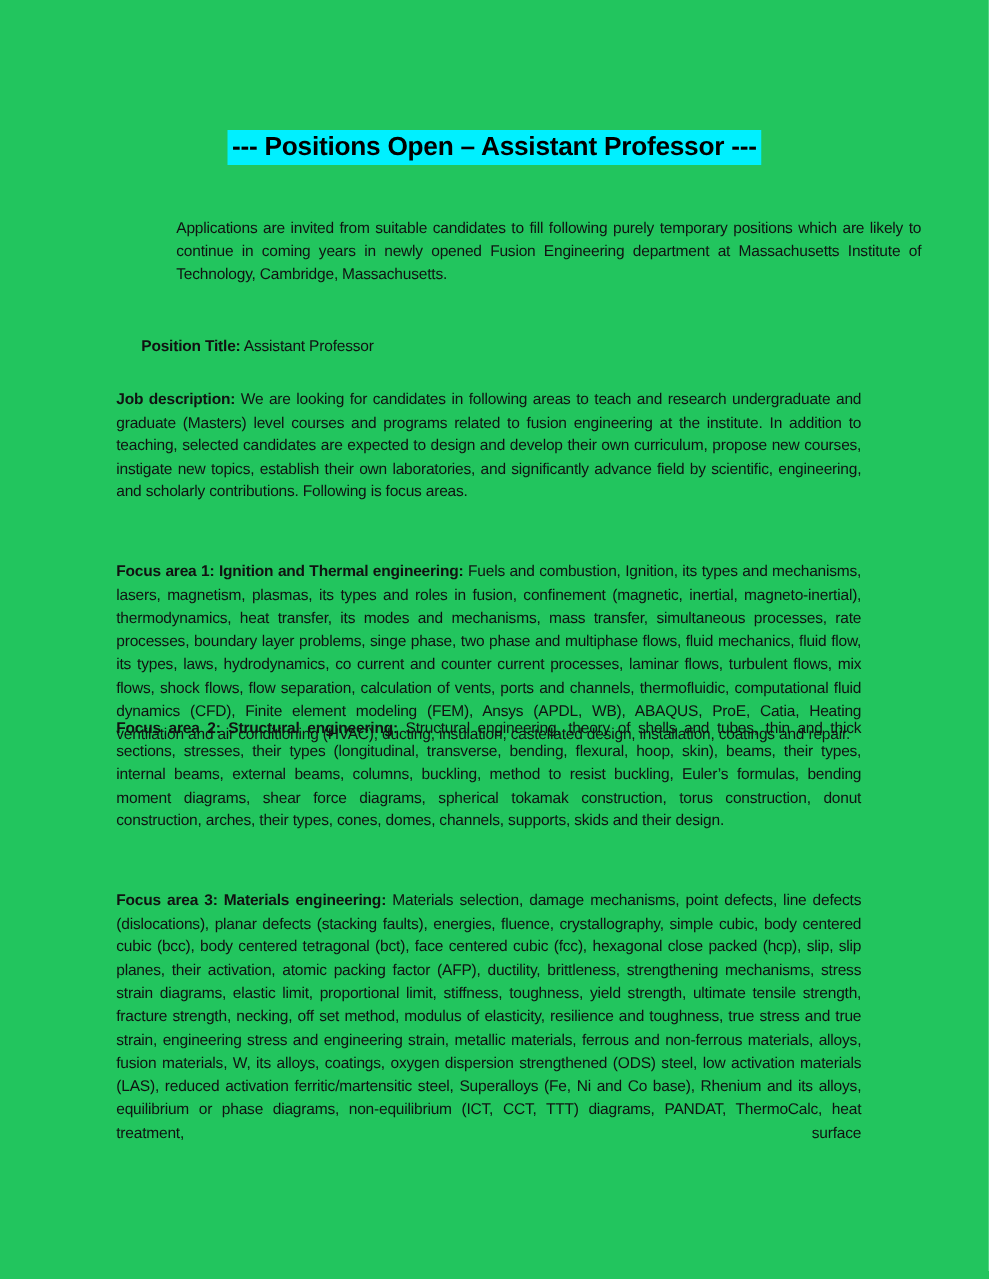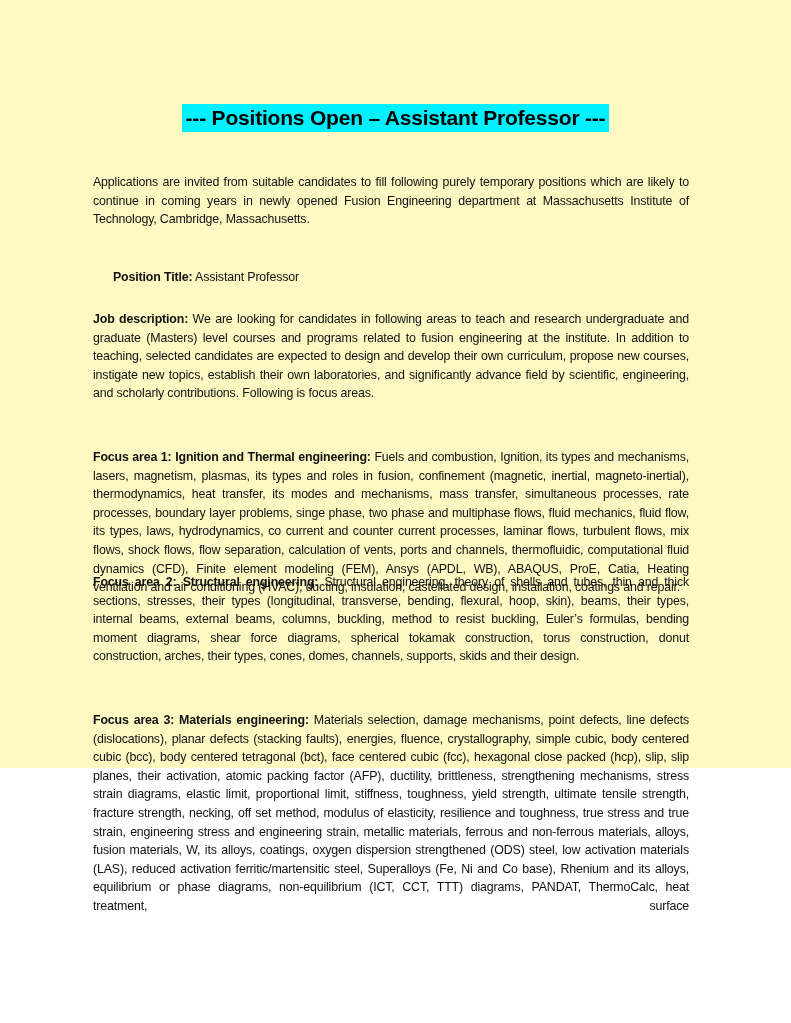--- a/index.html
+++ b/index.html
@@ -1,34 +1,34 @@
 <!DOCTYPE html>
 <html><head>
   <meta charset="utf-8">
   <style>
     html, body { margin: 0; padding: 0; background: #ffffff; }
     body { width: 791px; height: 1023px; position: relative; overflow: hidden; }
     .page {
-      position: absolute; left: 0; top: 0; width: 791px; height: 768px;
-      background: #fef9c3; color: #111111;
+      position: absolute; left: 0; top: 0; width: 791px; height: 1023px;
+      background: #22c55e; color: #111111;
       font-family: "Liberation Sans", "DejaVu Sans", sans-serif;
     }
     .title-wrap { position: absolute; top: 104px; left: 0; width: 791px; text-align: center; }
     .title {
       display: inline-block; background: #00f0ff; color: #000000;
       font-weight: bold; font-size: 21px; line-height: 28px; padding: 0 4px;
       letter-spacing: -0.2px;
     }
     .body {
       position: absolute; left: 93px; width: 596px;
       font-size: 12.4px; line-height: 18.6px; text-align: justify;
       letter-spacing: -0.15px; word-spacing: 0px;
     }
     .body p { margin: 0; }
-    .intro { top: 173px; }
+    .intro { top: 173px; margin-left: 48px; }
     .pos-title { top: 268px; padding-left: 20px; }
     .job-desc { top: 310px; }
     .fa1 { top: 431px; margin-top: 17px; }
     .fa2 { top: 573px; }
     .fa3 { top: 711px; }
     .fa3 p { text-align-last: justify; }
     b { font-weight: bold; }
   </style>
 </head>
 <body>

